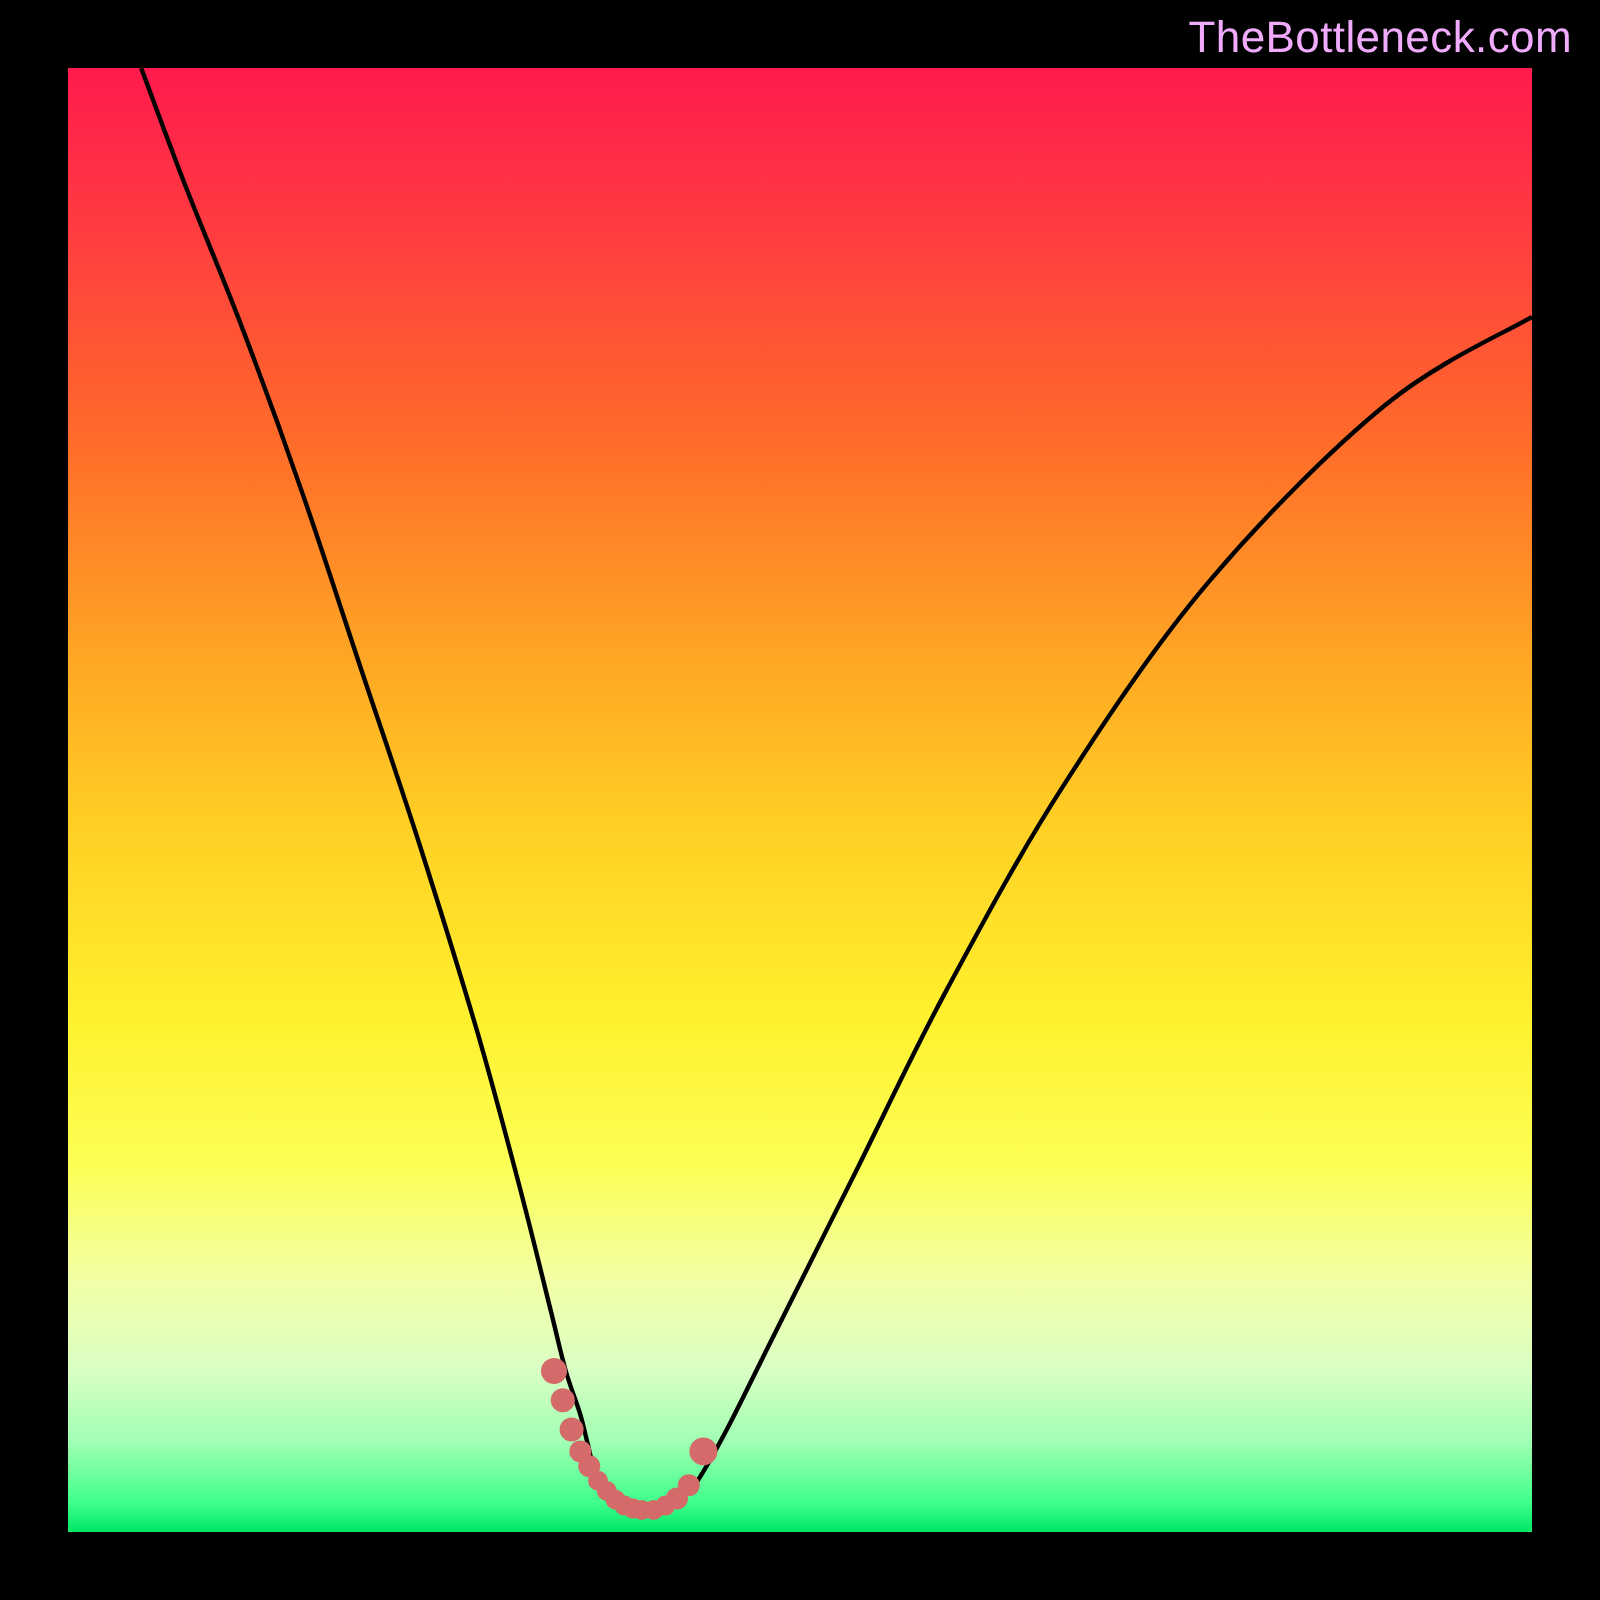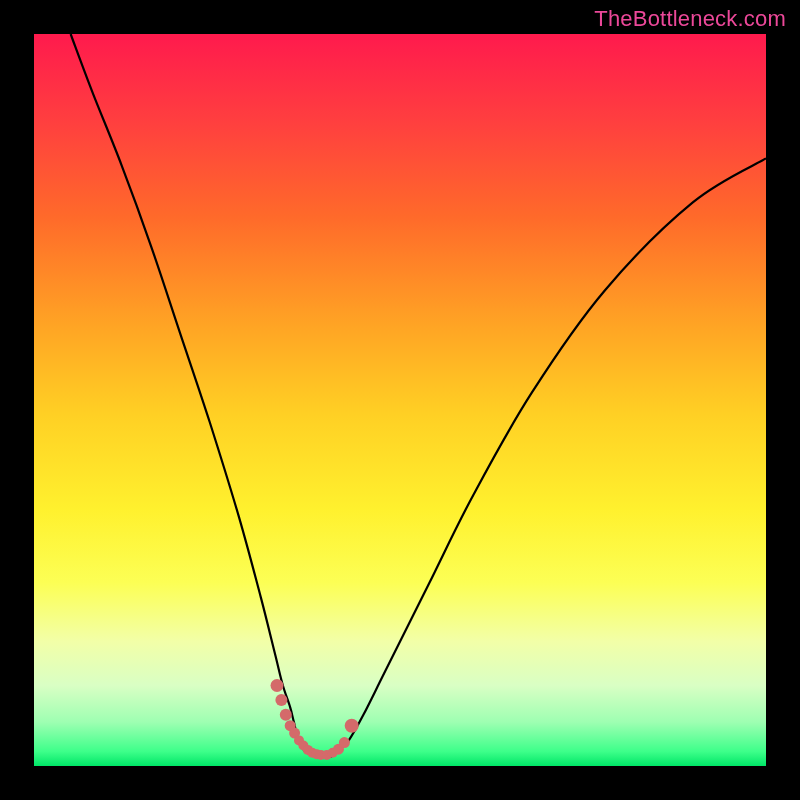--- a/index.html
+++ b/index.html
@@ -29,21 +29,21 @@
       #d9ffc4 89%,
       #9effb2 94%,
       #3eff8a 98%,
       #00e667 100%
     );
   }
   .watermark {
     position: absolute;
     top: 6px;
     right: 14px;
-    color: #ec4899;
+    color: #f0abfc;
     font-size: 22px;
     letter-spacing: 0.2px;
     user-select: none;
   }
   svg.plot {
     position: absolute;
     left: 0;
     top: 0;
     width: 732px;
     height: 732px;

